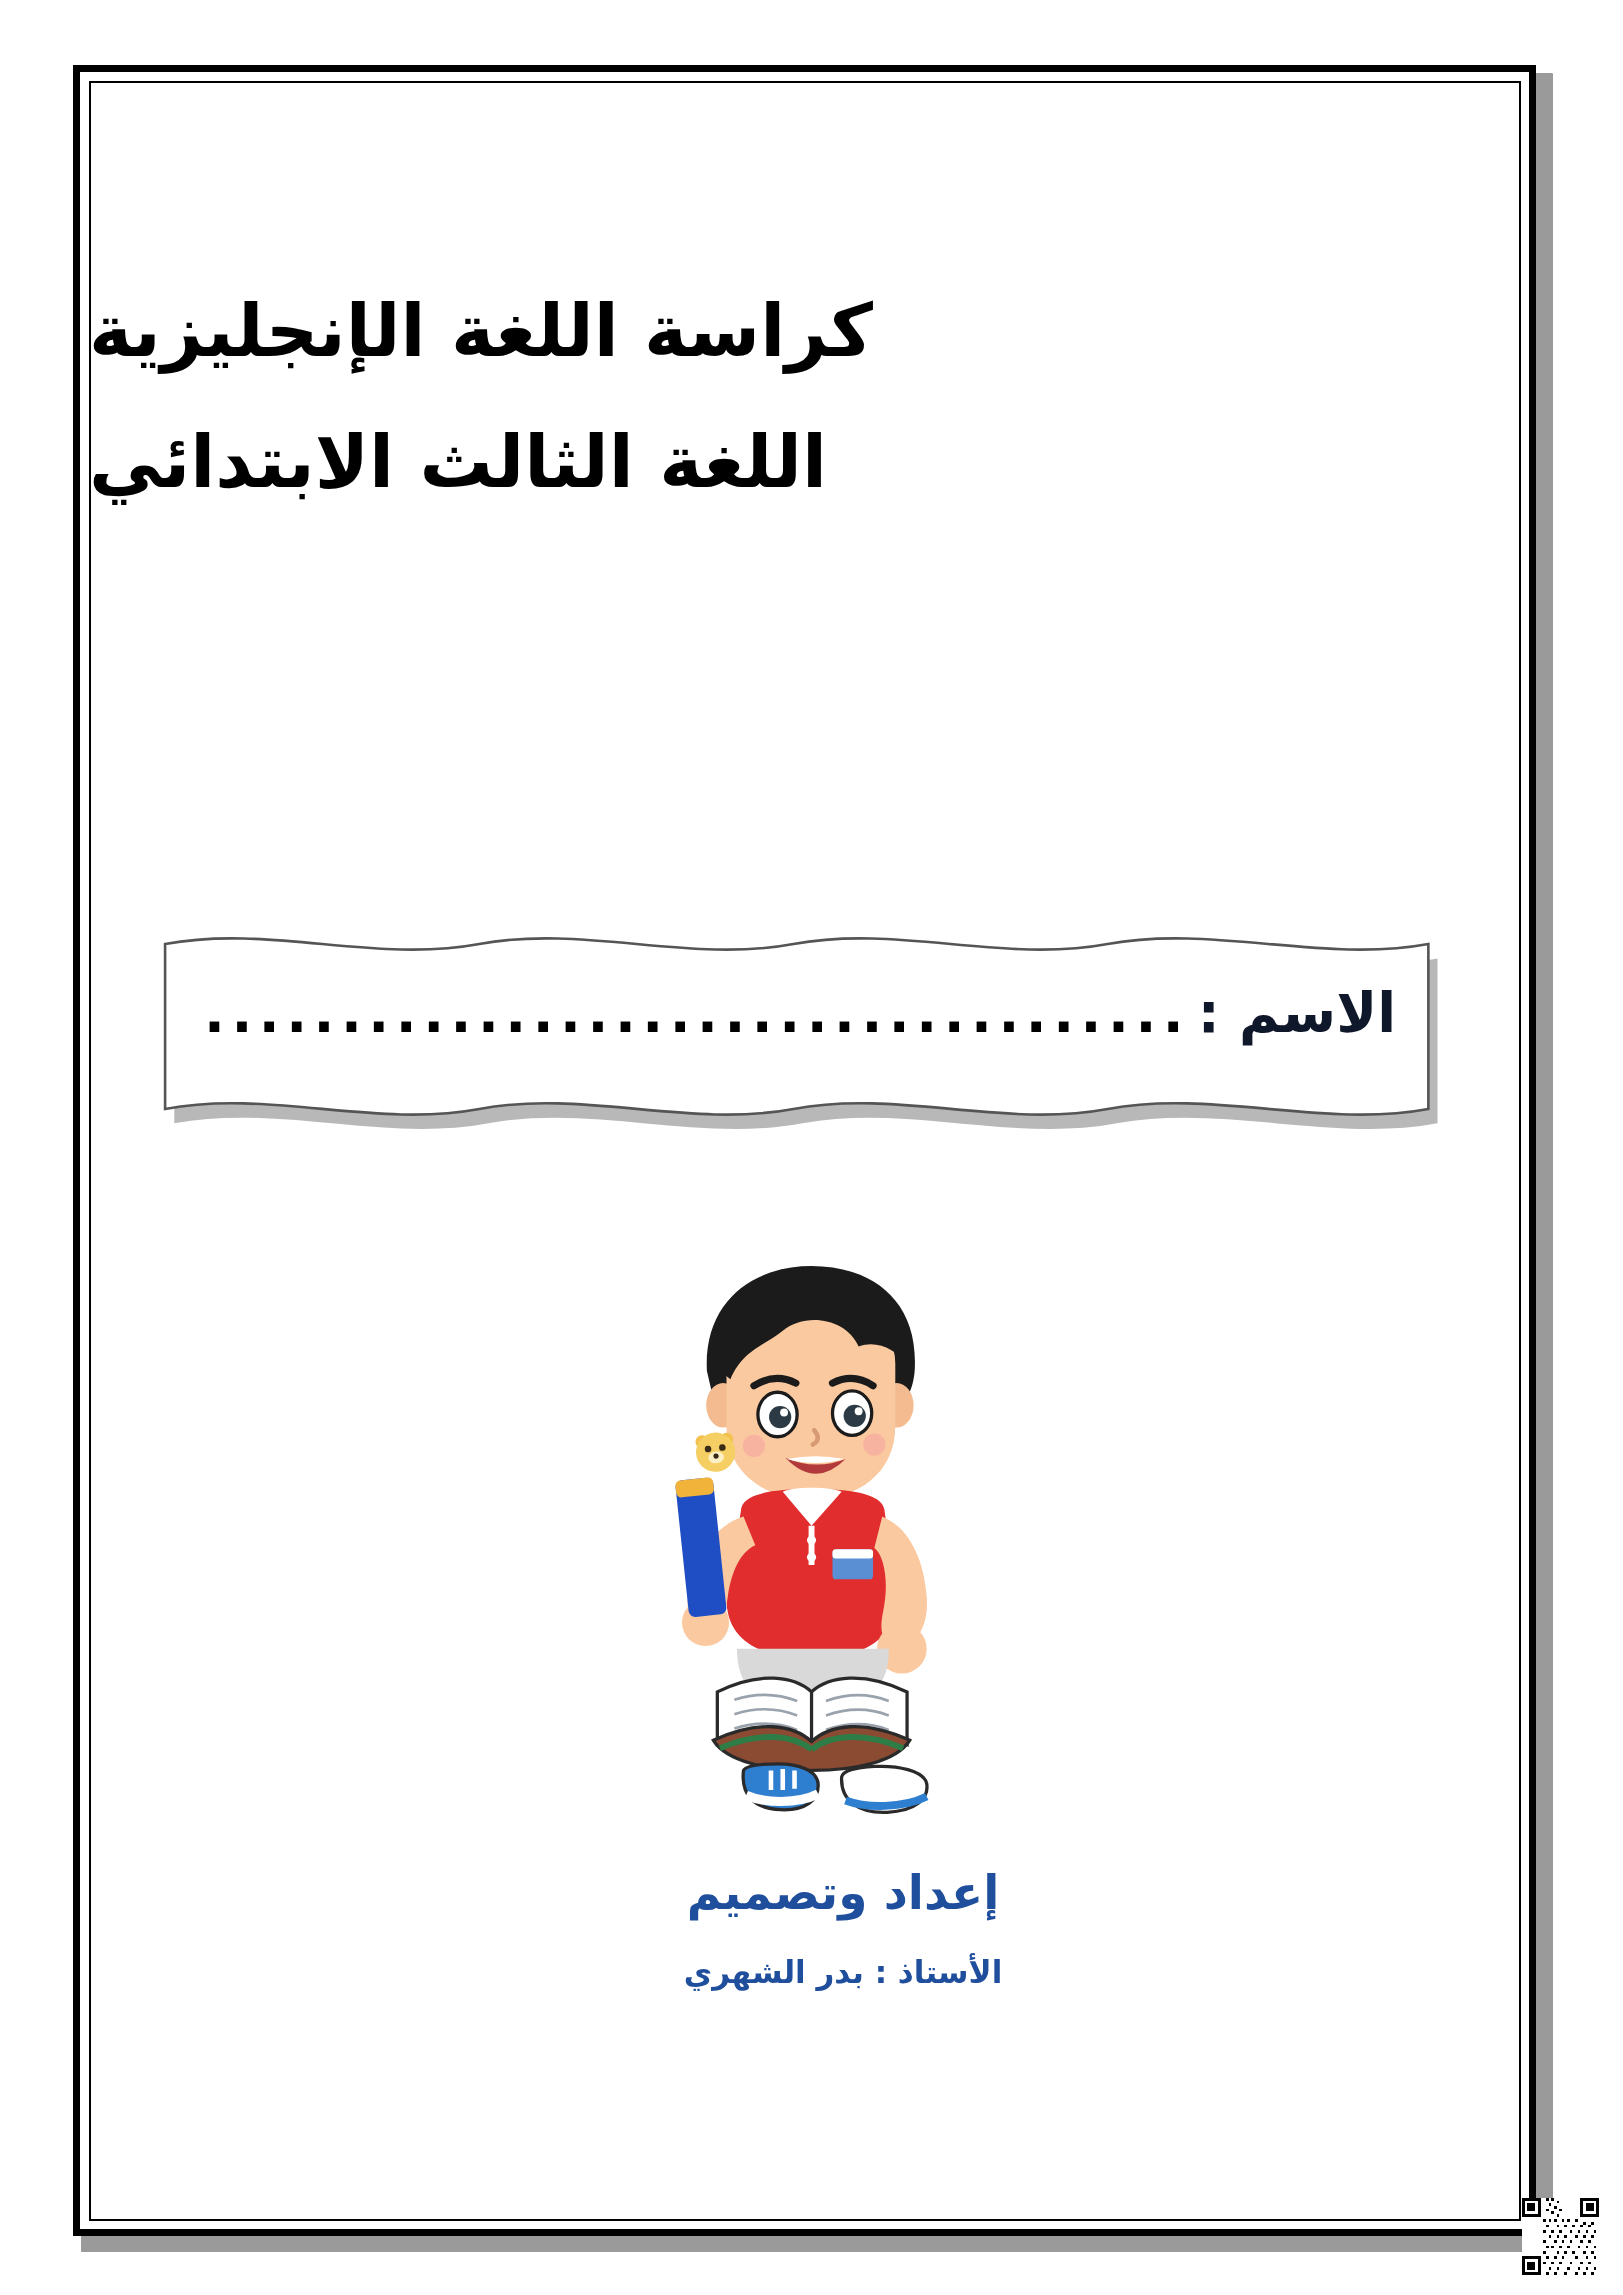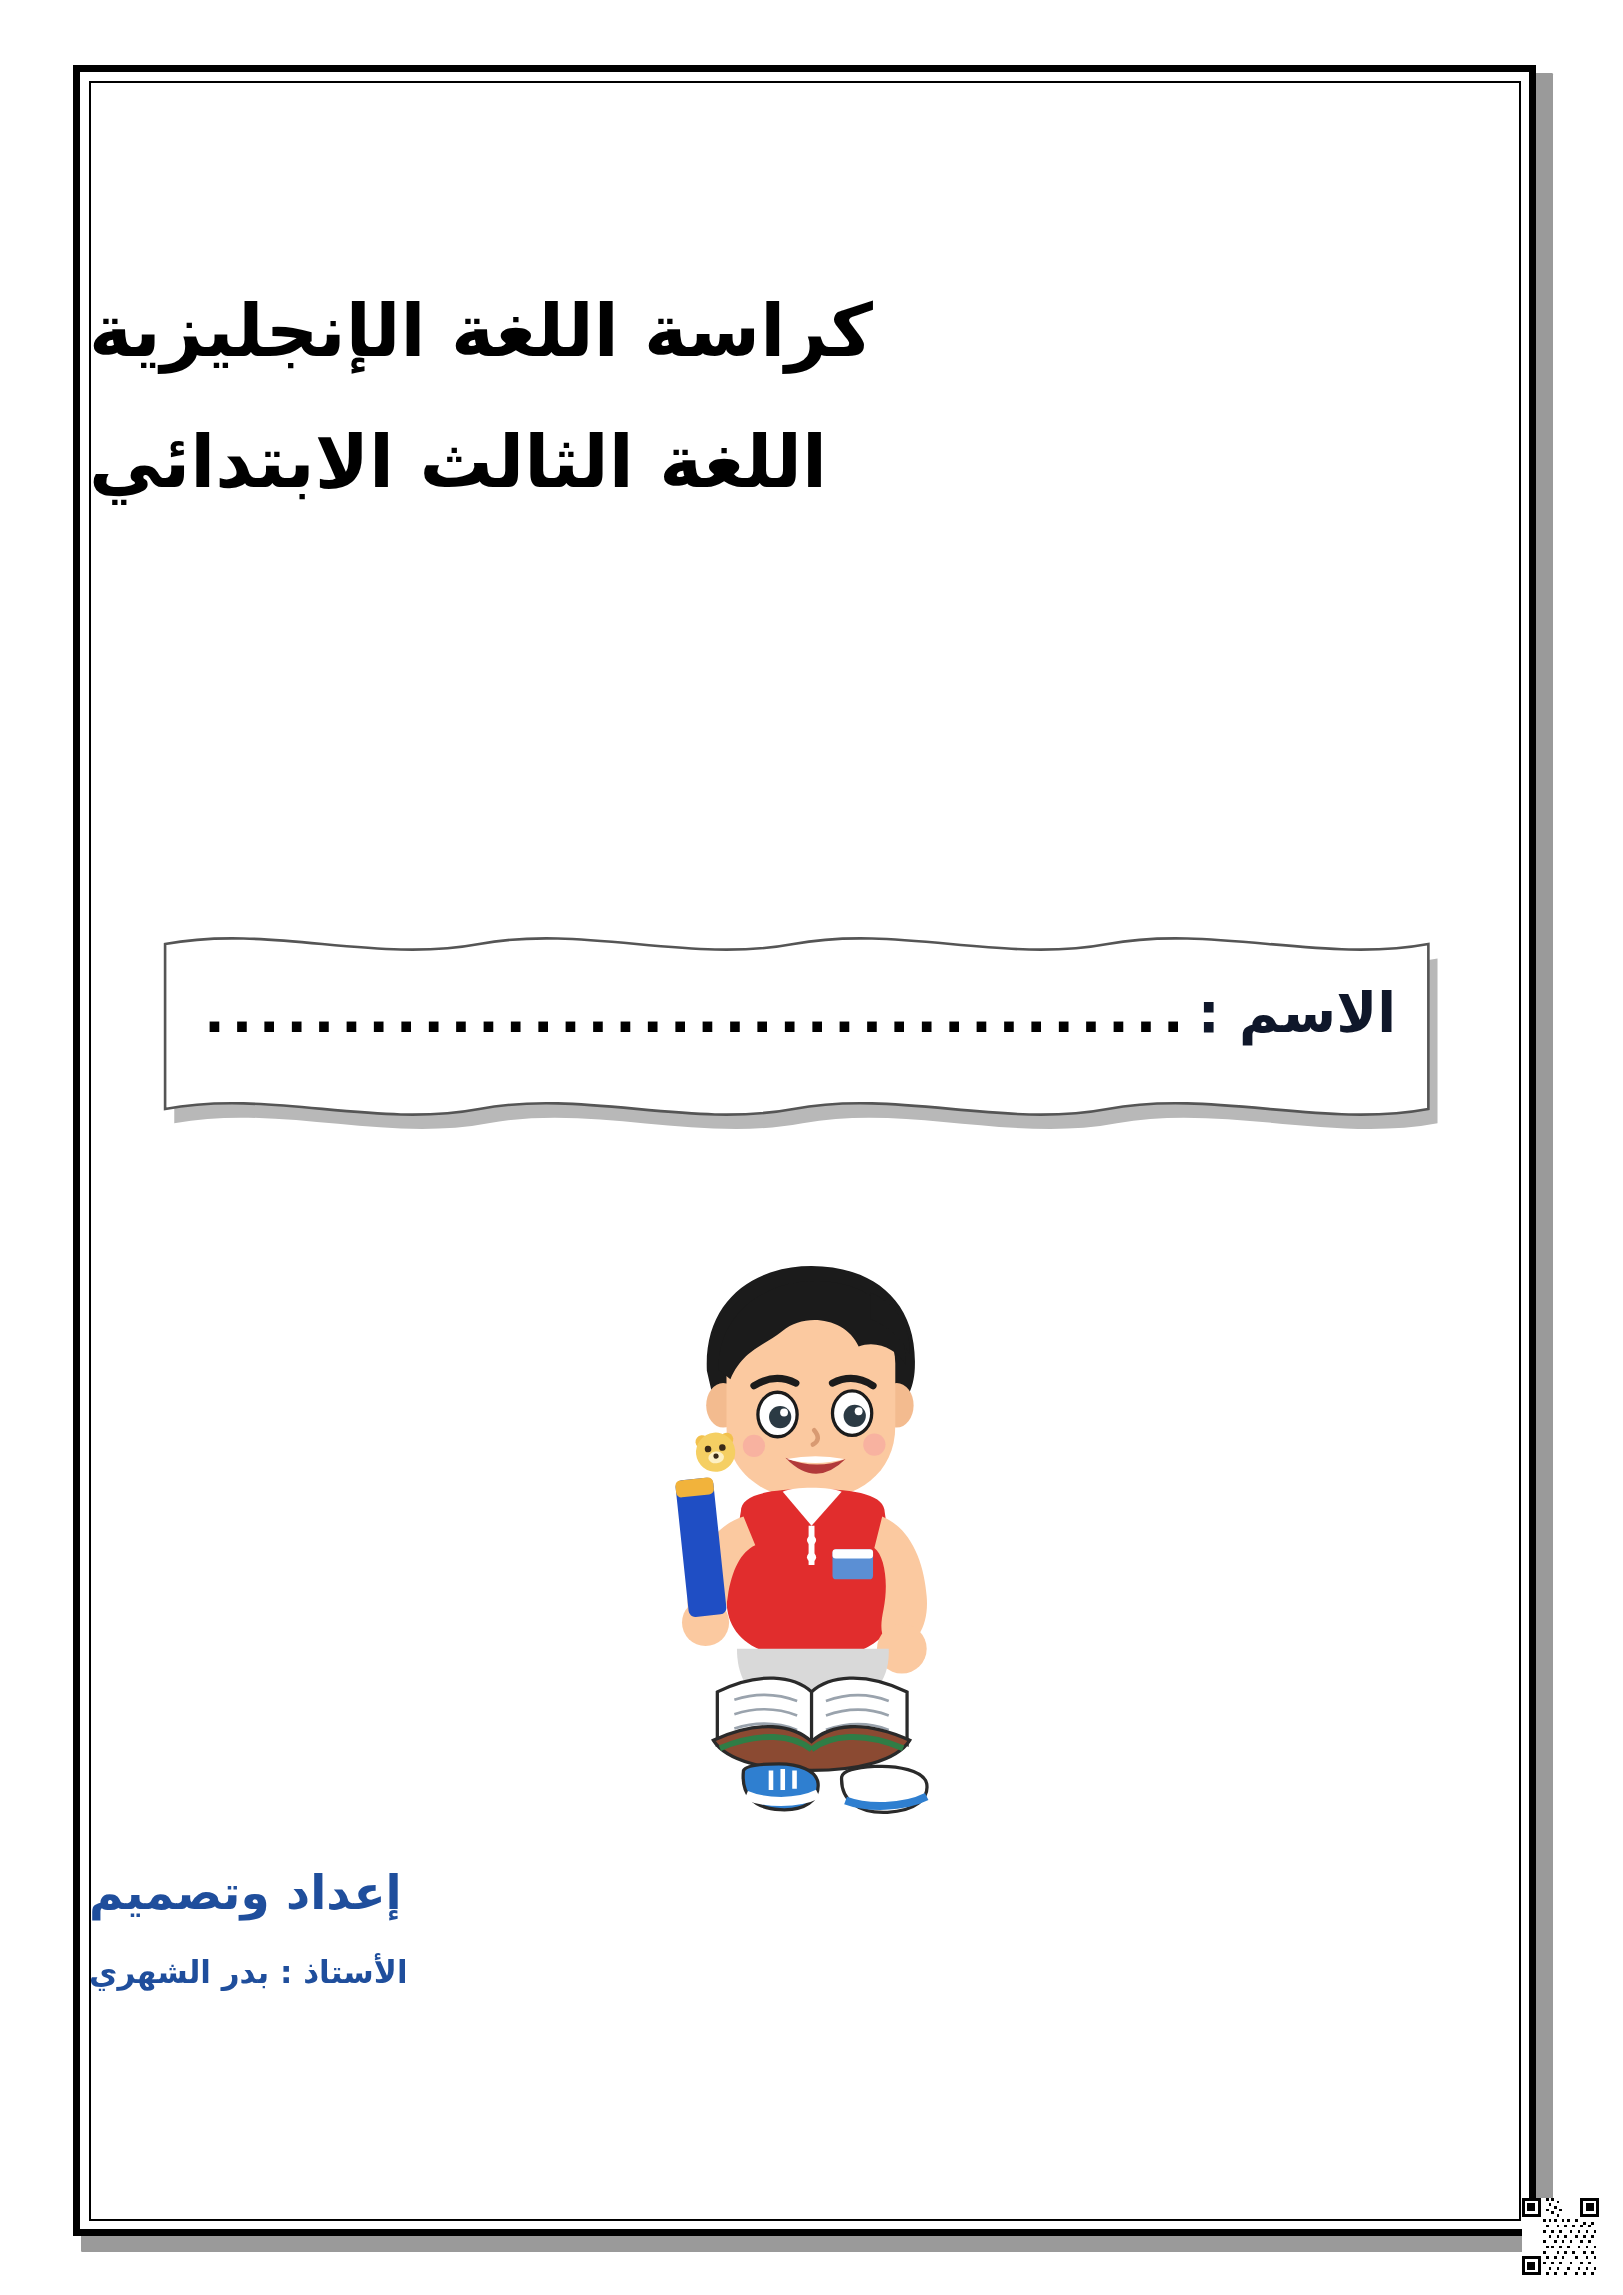--- a/index.html
+++ b/index.html
@@ -118,21 +118,21 @@
     width: 432px;
     height: 615px;
   }
 
   
   .credits {
     position: absolute;
     left: 89px;
     top: 1865px;
     width: 1508px;
-    text-align: left;
+    text-align: center;
     direction: rtl;
   }
   .credit-line-1 {
     font-family: "DejaVu Sans", sans-serif;
     font-weight: bold;
     font-size: 47px;
     color: #1f4e9c;
     margin: 0 0 34px 0;
   }
   .credit-line-2 {

